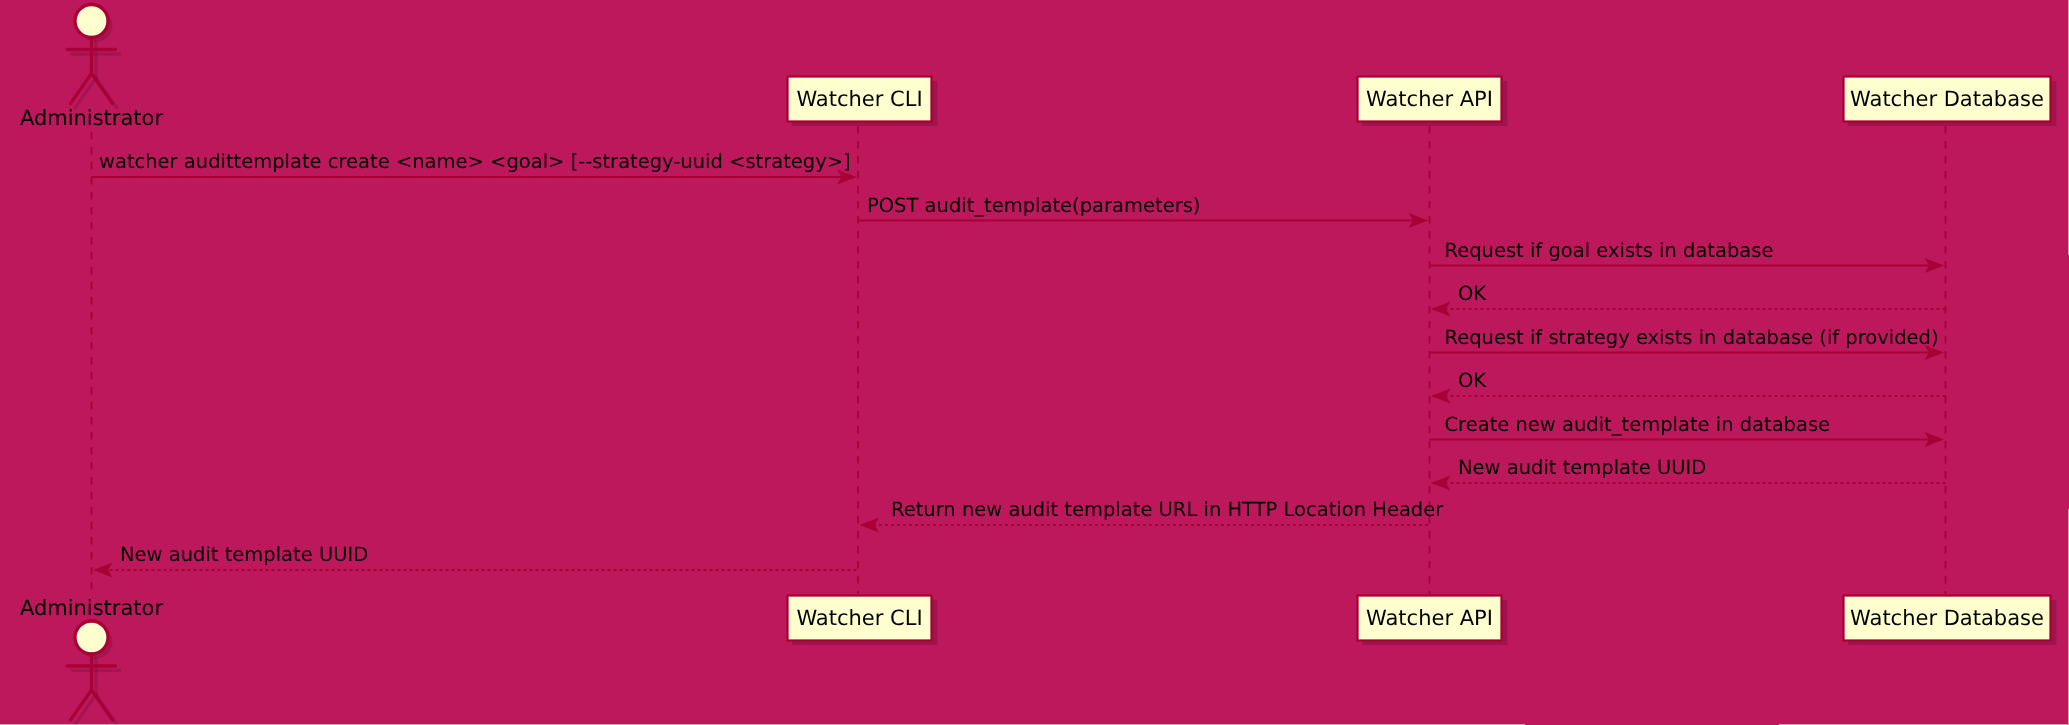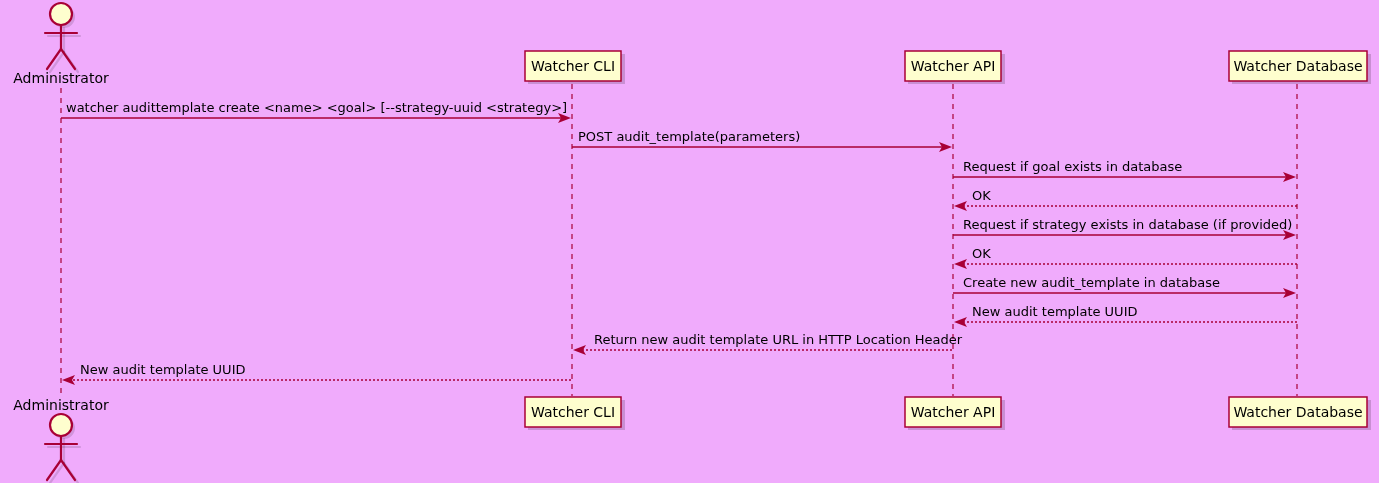--- a/index.html
+++ b/index.html
@@ -4,21 +4,21 @@
 <style>
   html, body {
     margin: 0;
     padding: 0;
     background: #FFFFFF;
   }
   #diagram {
     position: relative;
     width: 1379px;
     height: 483px;
-    background: #f0abfc;
+    background: #be185d;
     font-family: "DejaVu Sans", sans-serif;
     overflow: hidden;
   }
   svg#uml { display:block; }
   .pbox-rect {
     fill: #FEFECE;
     stroke: #A80036;
     stroke-width: 1.5;
   }
   .pbox-shadow {

